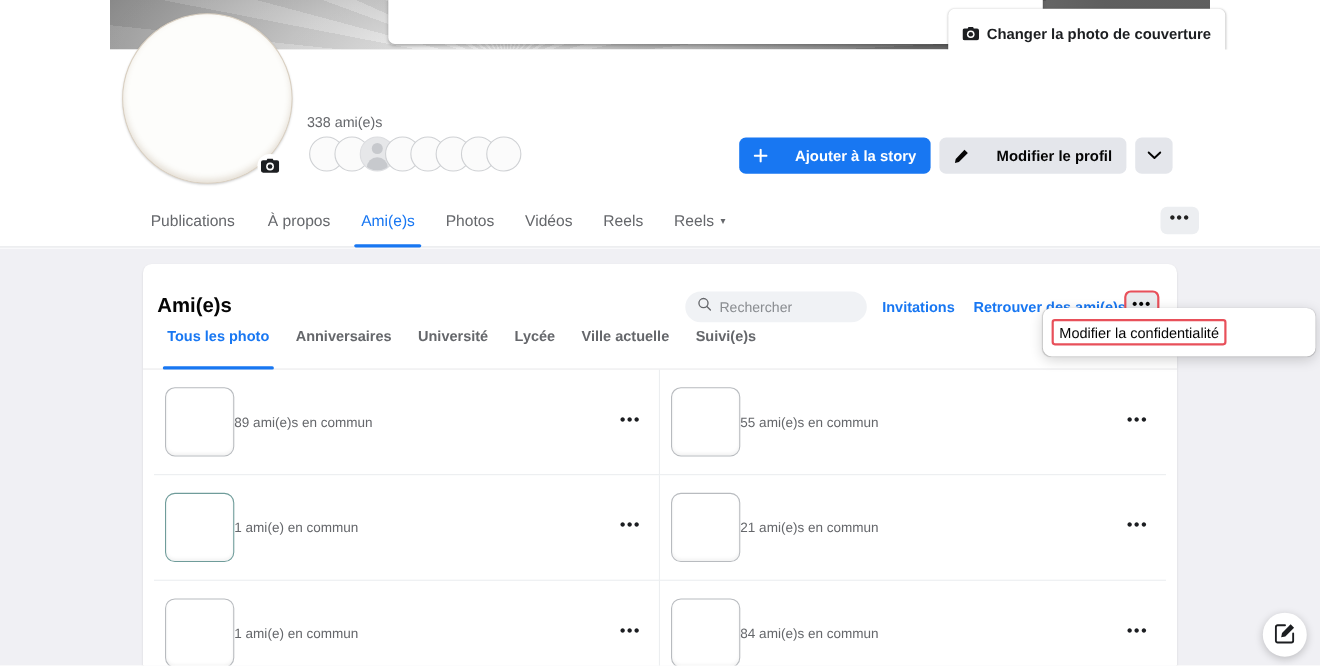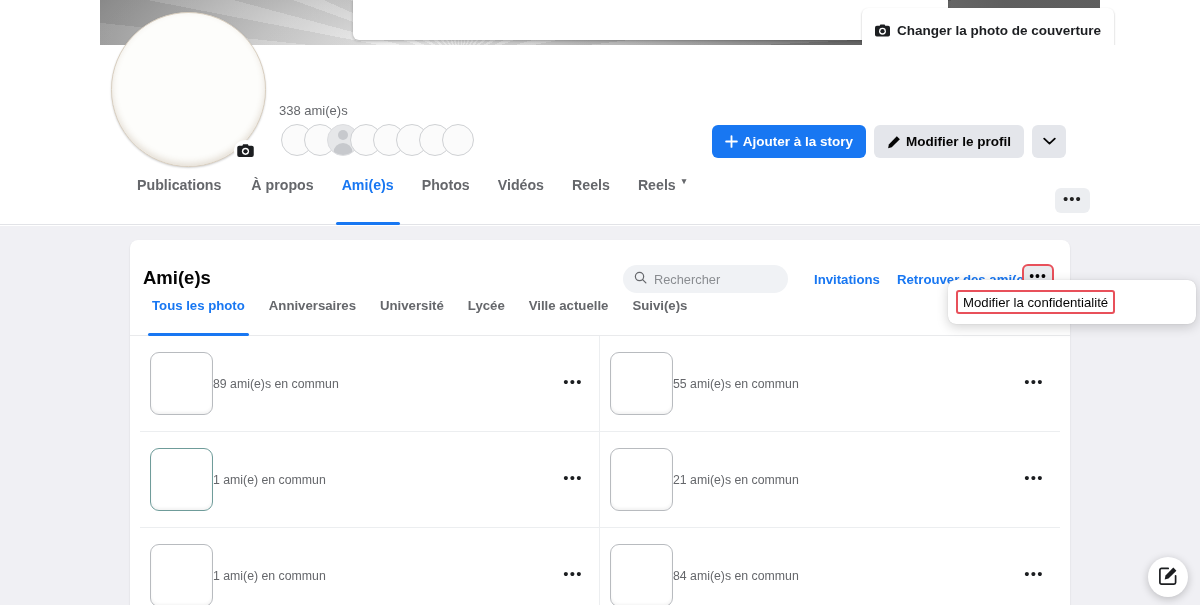--- a/index.html
+++ b/index.html
@@ -163,21 +163,21 @@
     top: 80px;
     display: flex;
     align-items: center;
     gap: 8px;
   }
   .btn {
     height: 33px;
     display: inline-flex;
     align-items: center;
     justify-content: center;
-    gap: 5px;
+    gap: 25px;
     border: none;
     border-radius: 6px;
     font-size: 13.5px;
     font-weight: 600;
     cursor: pointer;
     padding: 0 13px;
     font-family: "Liberation Sans", sans-serif;
     white-space: nowrap;
   }
   .btn-primary { background: #1877f2; color: #ffffff; }
@@ -199,24 +199,24 @@
     left: 137px;
     top: 0;
     display: flex;
     height: 48px;
     align-items: flex-start;
   }
   .nav-tab {
     position: relative;
     height: 48px;
     display: flex;
-    align-items: flex-start;
+    align-items: center;
     padding: 0 14px;
     font-size: 14.2px;
-    font-weight: 700;
+    font-weight: 400;
     color: #65676b;
     cursor: pointer;
     white-space: nowrap;
   }
   .nav-tab:first-child { padding-left: 0; padding-right: 16px; }
   .nav-tab.active { color: #1877f2; }
   .nav-tab.active::after {
     content: "";
     position: absolute;
     left: 8px; right: 8px;
@@ -310,21 +310,20 @@
 
   .head-link {
     position: absolute;
     top: 32px;
     font-size: 13.2px;
     font-weight: 600;
     color: #1877f2;
     cursor: pointer;
     white-space: nowrap;
     text-decoration: none;
-    margin-left: 12px;
   }
   .link-invitations { left: 672px; }
   .link-find { left: 755px; }
 
   .head-more {
     position: absolute;
     left: 892px;
     top: 24px;
     width: 32px;
     height: 27px;

